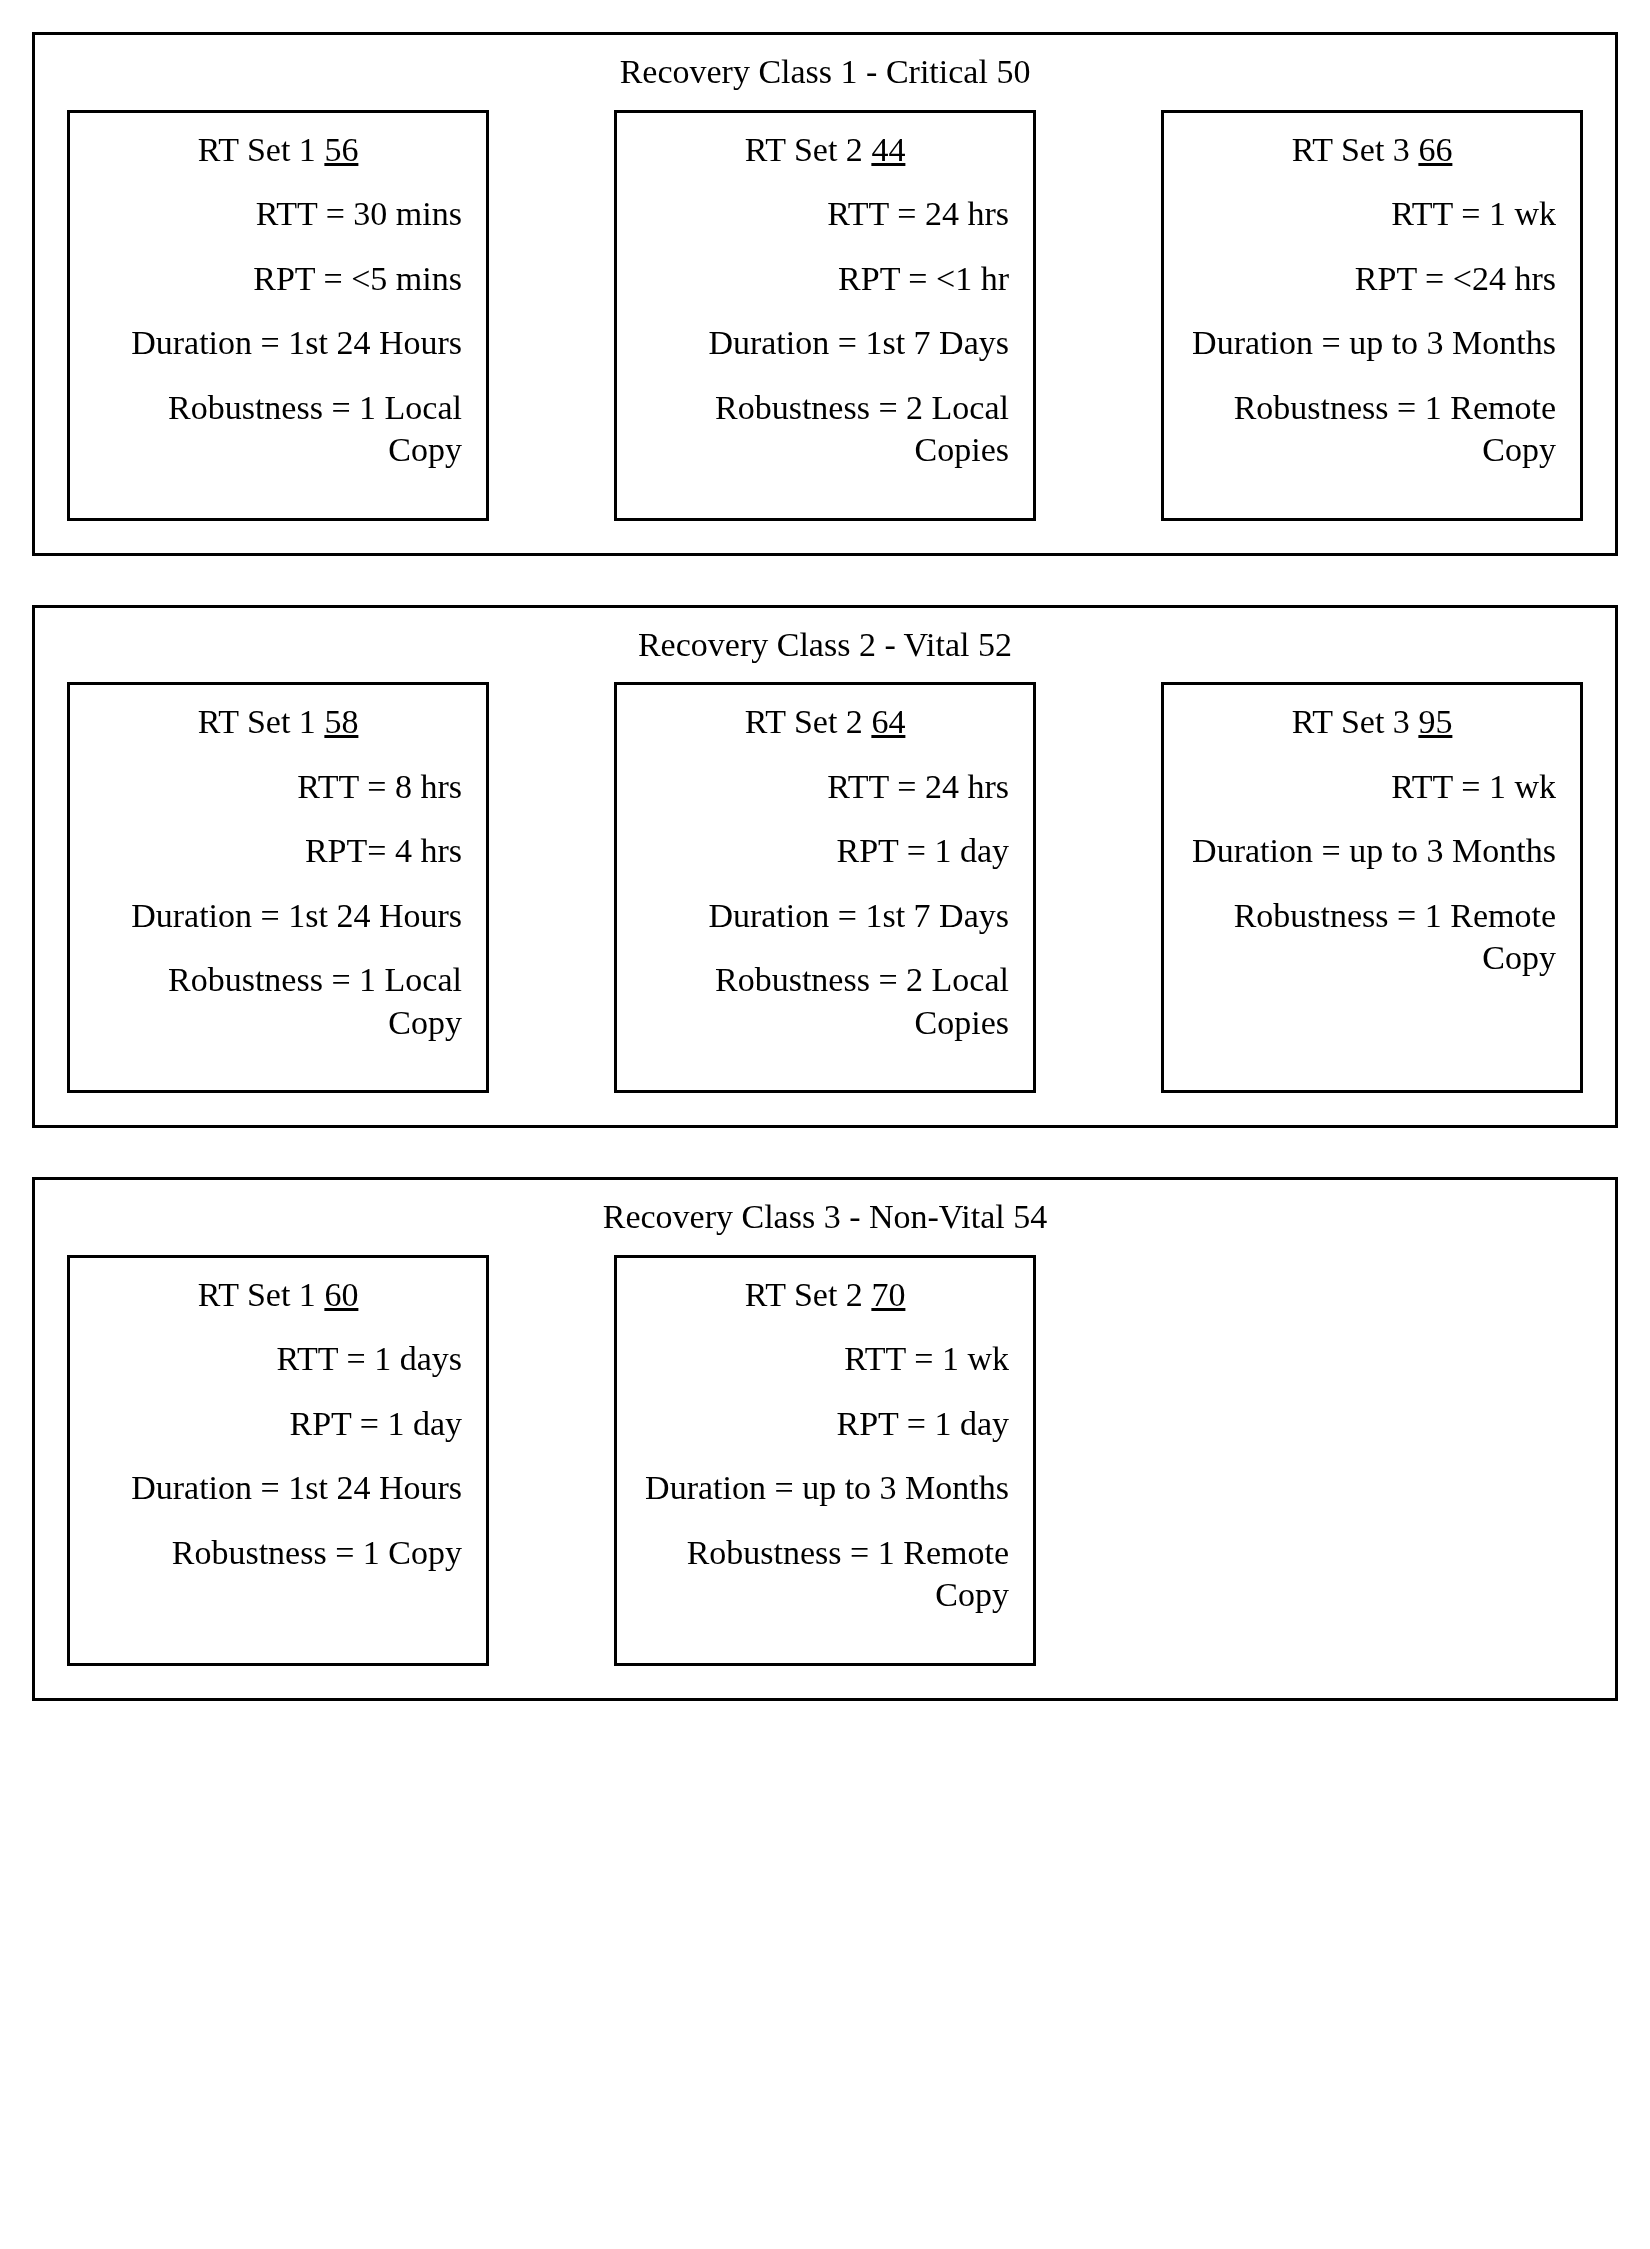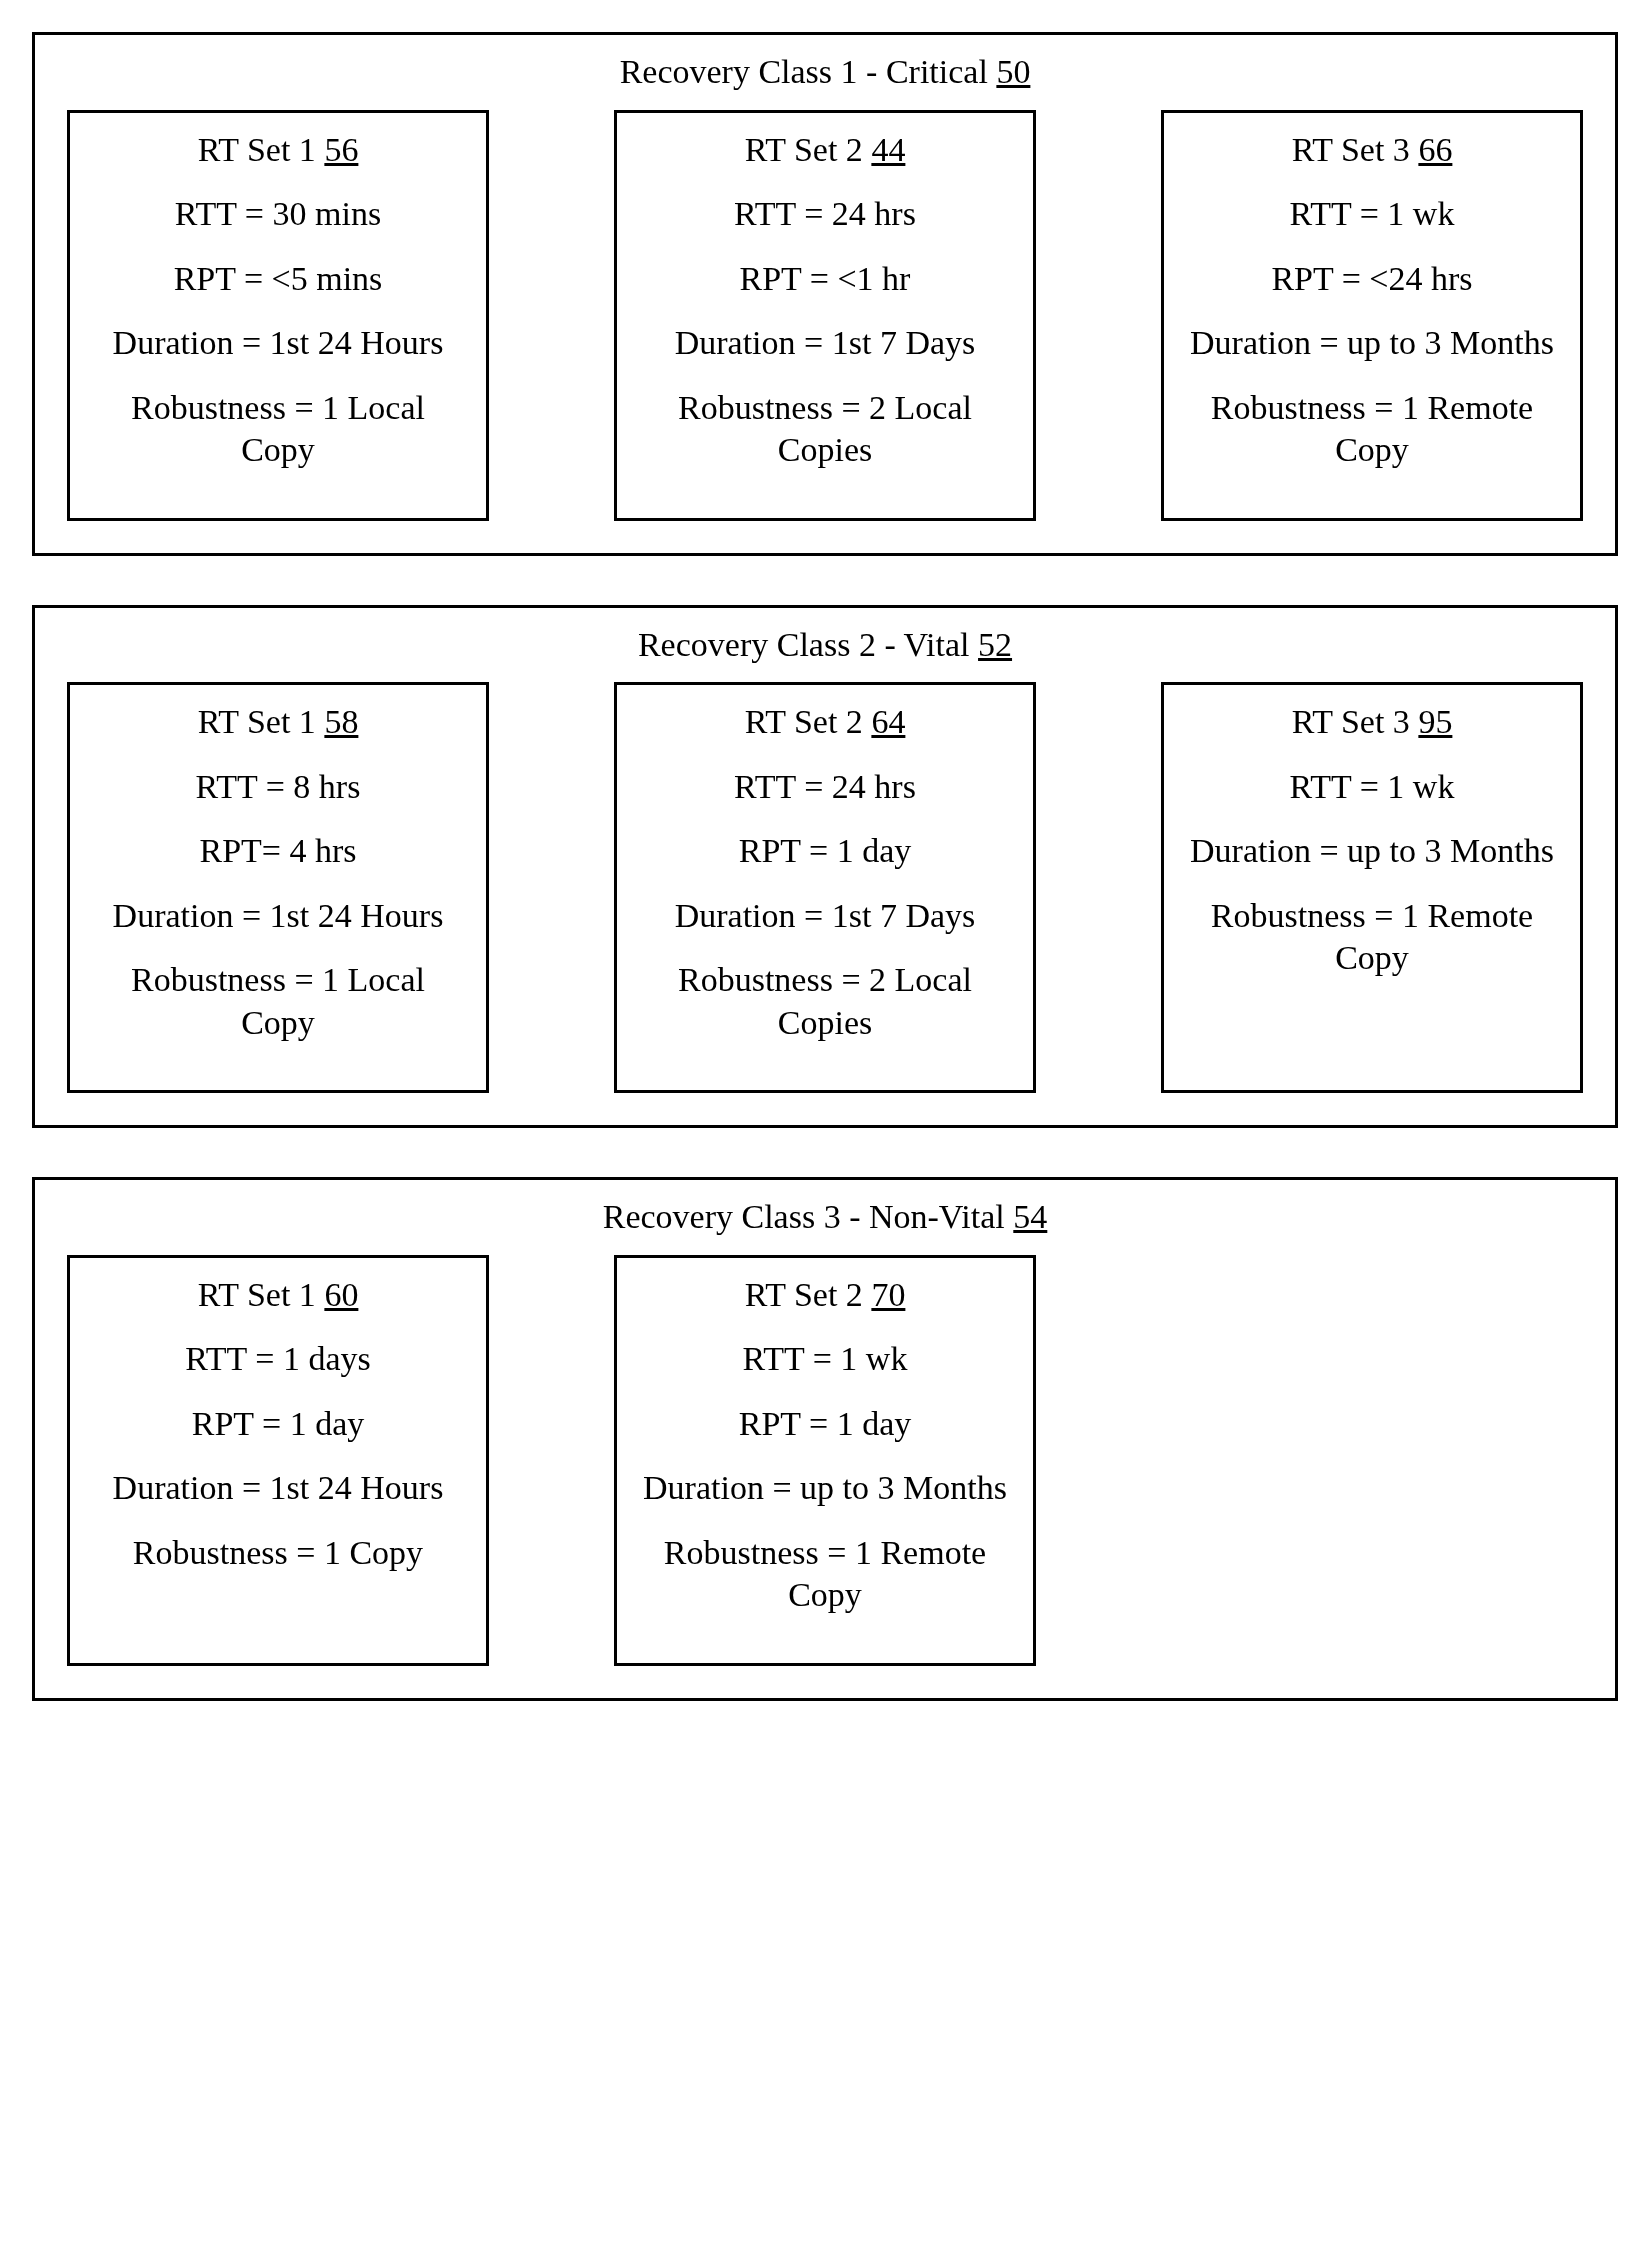--- a/index.html
+++ b/index.html
@@ -16,21 +16,20 @@
   .class-box {
     border: 3.2px solid #000;
     padding: 16px 32px 32px 32px;
     margin-bottom: 49px;
   }
   .class-title {
     text-align: center;
     margin-bottom: 16px;
   }
   .class-title .ref {
-    text-decoration: underline;
   }
   .sets-row {
     display: flex;
     justify-content: space-between;
     gap: 49px;
   }
   .set-box {
     border: 3.2px solid #000;
     padding: 16px 24px 24px 24px;
     width: 422px;
@@ -38,20 +37,21 @@
     text-align: center;
   }
   .set-title {
     margin-bottom: 12px;
   }
   .set-title .ref {
     text-decoration: underline;
   }
   .set-line {
     margin: 22px 0;
+    text-align: right;
   }
   .placeholder-slot {
     width: 422px;
   }
 </style>
 </head>
 <body>
 
 <div class="class-box">
   <div class="class-title">

